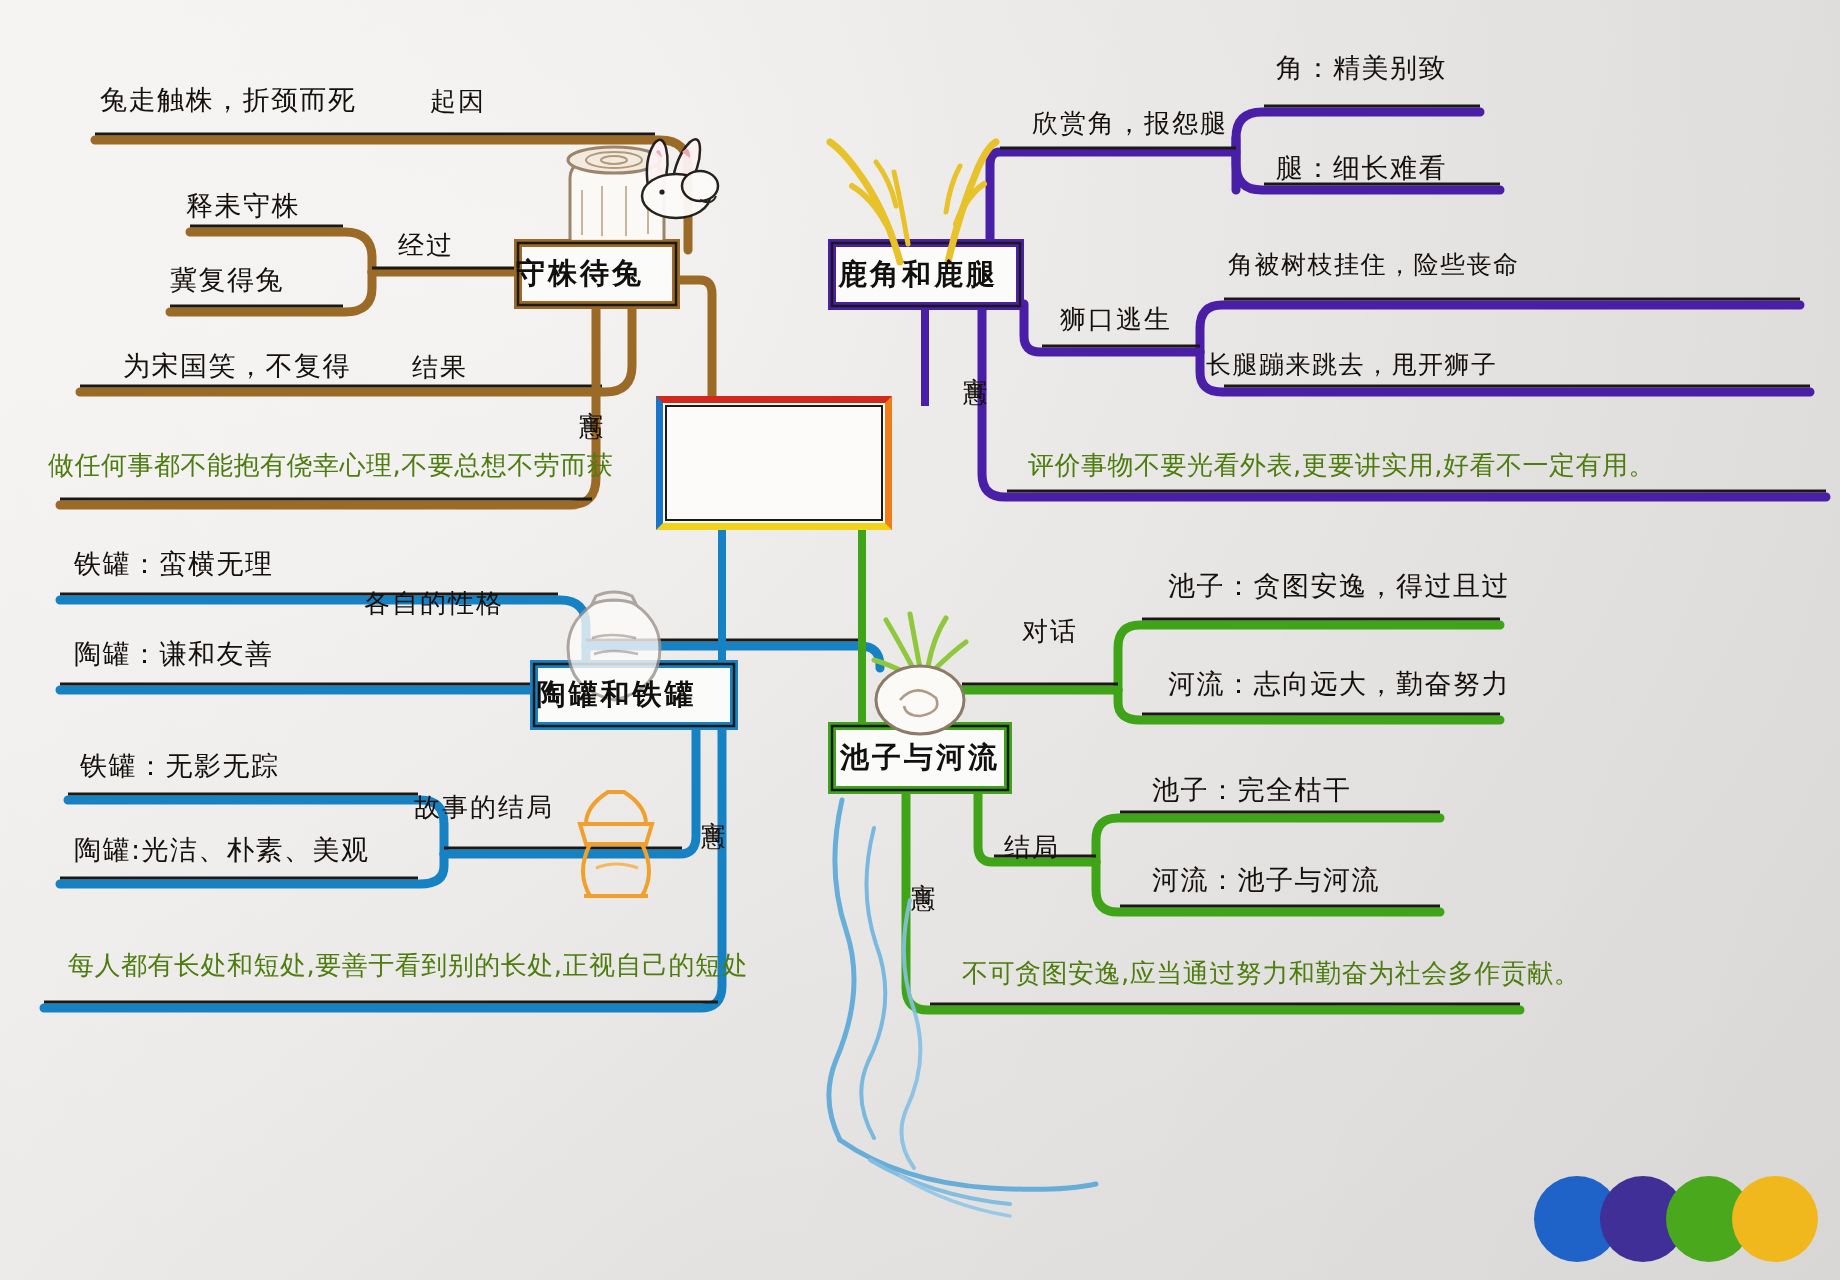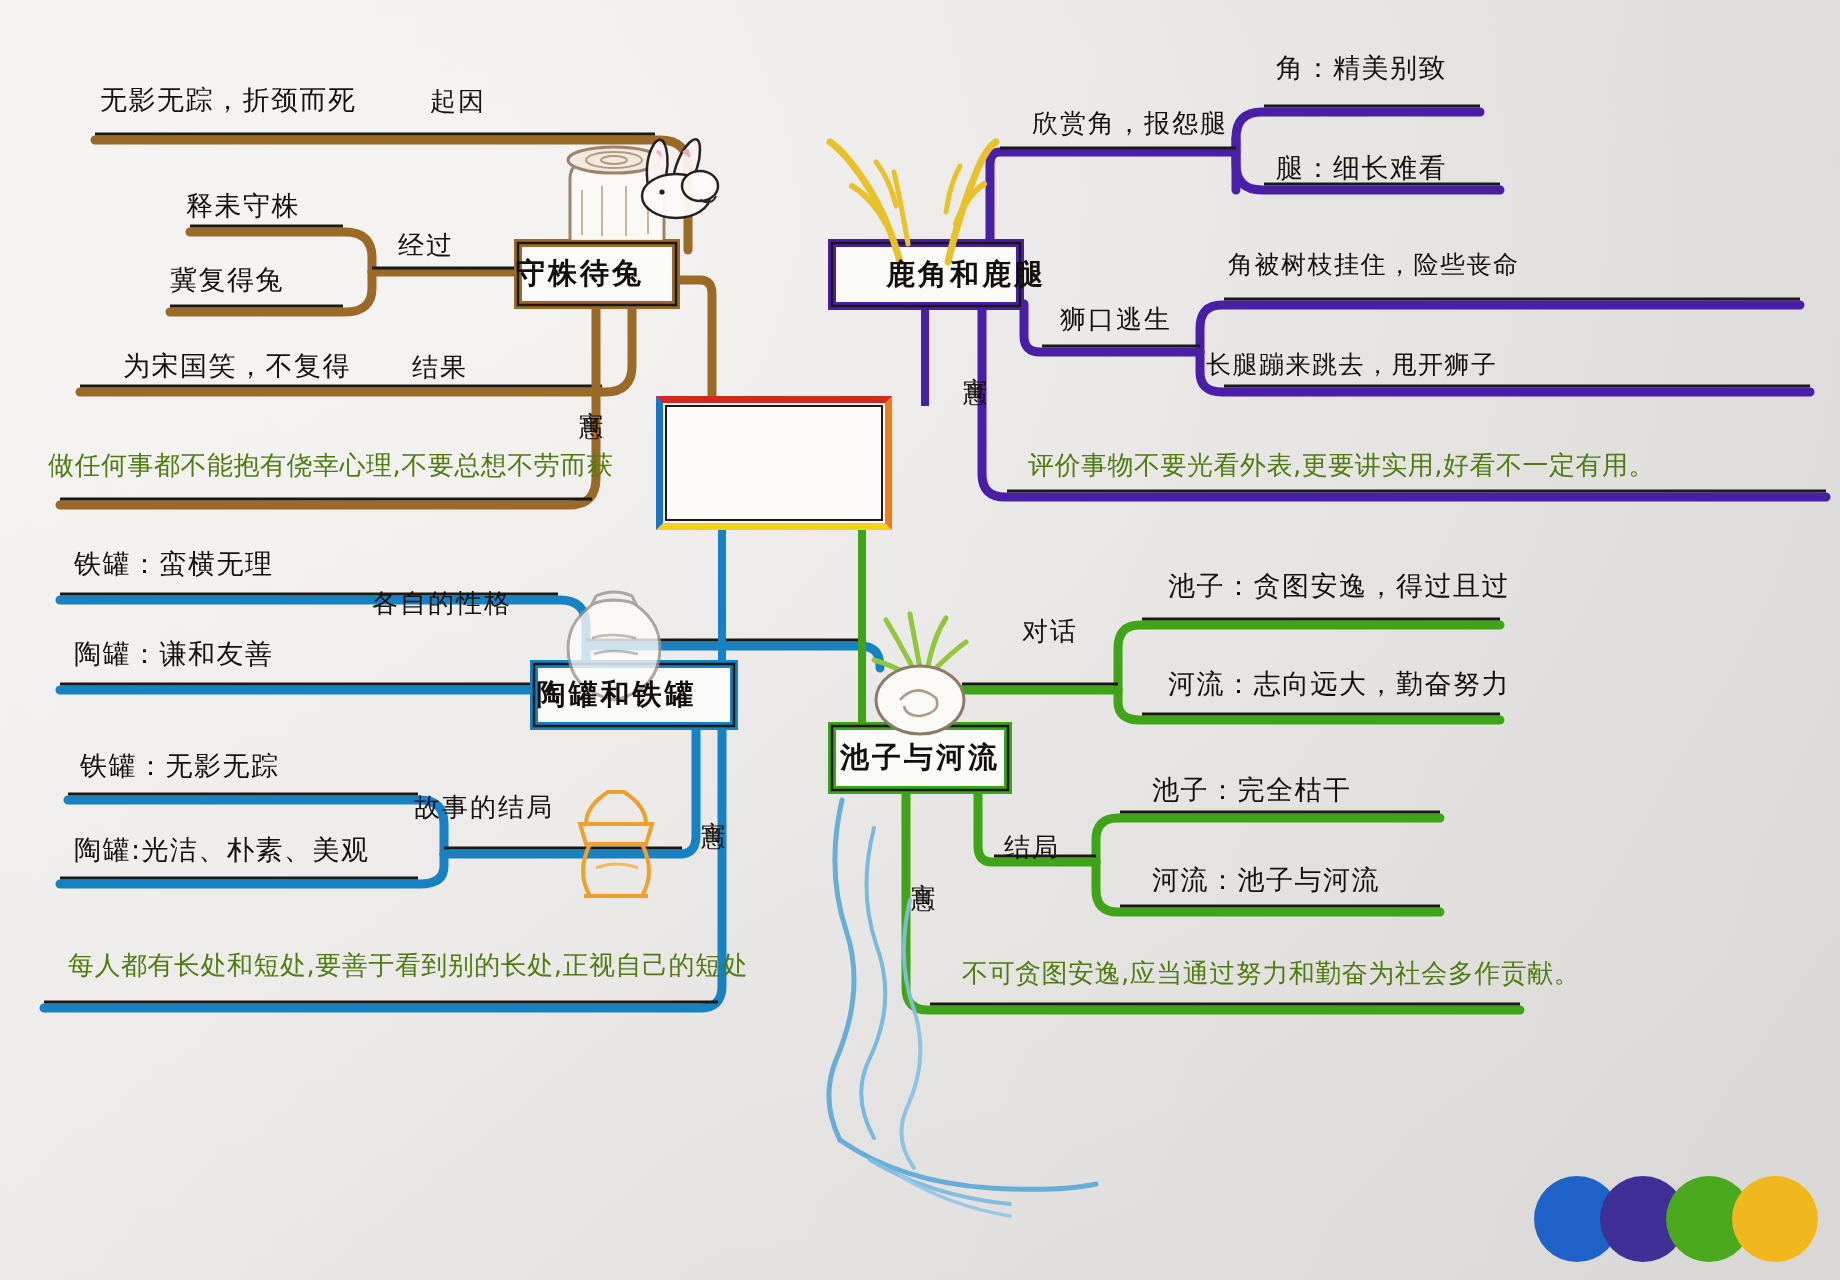--- a/index.html
+++ b/index.html
@@ -227,25 +227,25 @@
 </svg>
 
 <div class="center-box" style="left:656px;top:396px;width:236px;height:134px;">
   <div style="position:absolute;inset:0;border:7px solid transparent;
        border-top-color:#d4281d;border-bottom-color:#f2d21a;
        border-left-color:#1a74c8;border-right-color:#ef7d1a;background:#fcfbf9;"></div>
   <div style="position:absolute;left:9px;top:9px;right:9px;bottom:9px;border:2.5px solid #1b1815;background:#fcfbf9;"></div>
 </div>
 
 <div class="topic hw" style="left:518px;top:243px;width:124px;height:62px;background:transparent;">守株待兔</div>
-<div class="topic hw" style="left:872px;top:243px;width:188px;height:63px;background:transparent;">鹿角和鹿腿</div>
+<div class="topic hw" style="left:824px;top:243px;width:188px;height:63px;background:transparent;">鹿角和鹿腿</div>
 <div class="topic hw" style="left:534px;top:664px;width:165px;height:62px;background:transparent;">陶罐和铁罐</div>
 <div class="topic hw" style="left:832px;top:726px;width:176px;height:64px;background:transparent;">池子与河流</div>
 
-<div class="leaf hw" style="left:100px;top:82px;">无影无踪，折颈而死</div>
+<div class="leaf hw" style="left:100px;top:82px;">兔走触株，折颈而死</div>
 <div class="label hw" style="left:430px;top:84px;">起因</div>
 
 <div class="leaf hw" style="left:186px;top:188px;">释耒守株</div>
 <div class="label hw" style="left:398px;top:228px;">经过</div>
 <div class="leaf hw" style="left:170px;top:262px;">冀复得兔</div>
 
 <div class="leaf hw" style="left:80px;top:348px;margin-left:43px;">为宋国笑，不复得</div>
 <div class="label hw" style="left:412px;top:350px;">结果</div>
 
 <div class="label vert hw" style="left:578px;top:392px;font-size:24px;">寓意</div>
@@ -256,21 +256,21 @@
 <div class="leaf hw" style="left:1276px;top:150px;">腿：细长难看</div>
 
 <div class="label hw" style="left:1060px;top:302px;">狮口逃生</div>
 <div class="leaf hw sm" style="left:1228px;top:248px;">角被树枝挂住，险些丧命</div>
 <div class="leaf hw sm" style="left:1206px;top:348px;">长腿蹦来跳去，甩开狮子</div>
 
 <div class="label vert hw" style="left:962px;top:358px;font-size:24px;">寓意</div>
 <div class="moral hw" style="left:1028px;top:448px;">评价事物不要光看外表,更要讲实用,好看不一定有用。</div>
 
 <div class="leaf hw" style="left:74px;top:546px;">铁罐：蛮横无理</div>
-<div class="label hw" style="left:372px;top:586px;">各自的性格</div>
+<div class="label hw" style="left:364px;top:586px;">各自的性格</div>
 <div class="leaf hw" style="left:74px;top:636px;">陶罐：谦和友善</div>
 
 <div class="leaf hw" style="left:80px;top:748px;">铁罐：无影无踪</div>
 <div class="label hw" style="left:414px;top:790px;">故事的结局</div>
 <div class="leaf hw" style="left:74px;top:832px;">陶罐:光洁、朴素、美观</div>
 
 <div class="label vert hw" style="left:700px;top:802px;font-size:24px;">寓意</div>
 <div class="moral hw" style="left:68px;top:948px;">每人都有长处和短处,要善于看到别的长处,正视自己的短处</div>
 
 <div class="label hw" style="left:1022px;top:614px;">对话</div>

